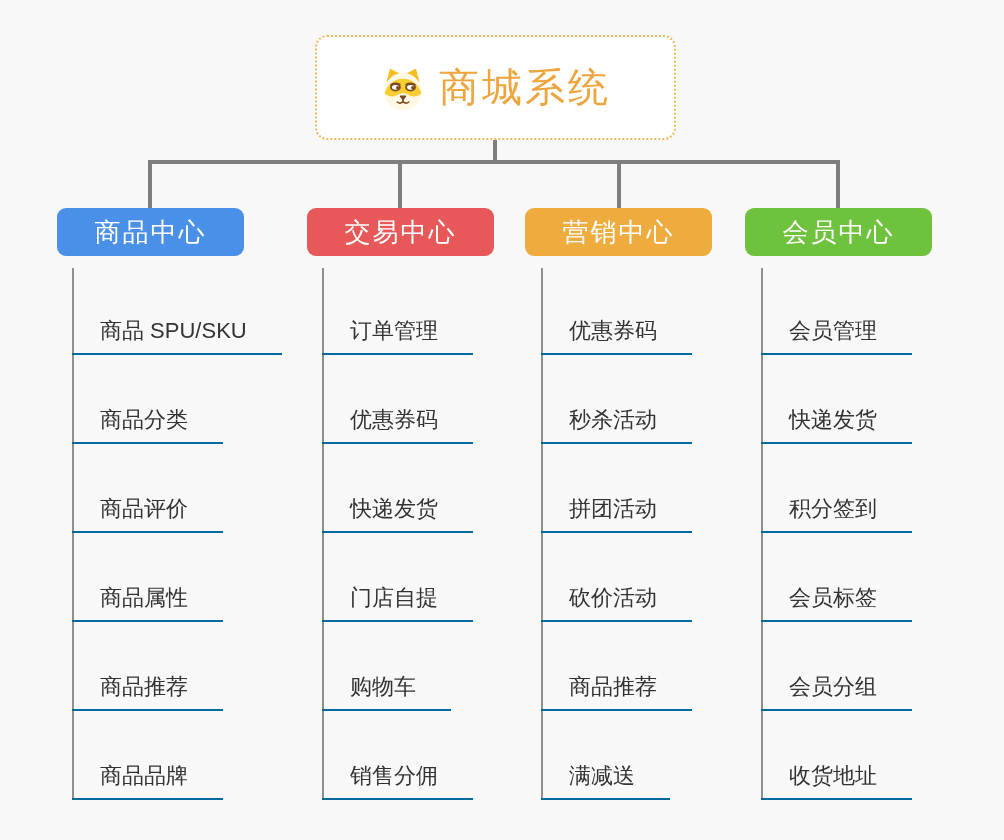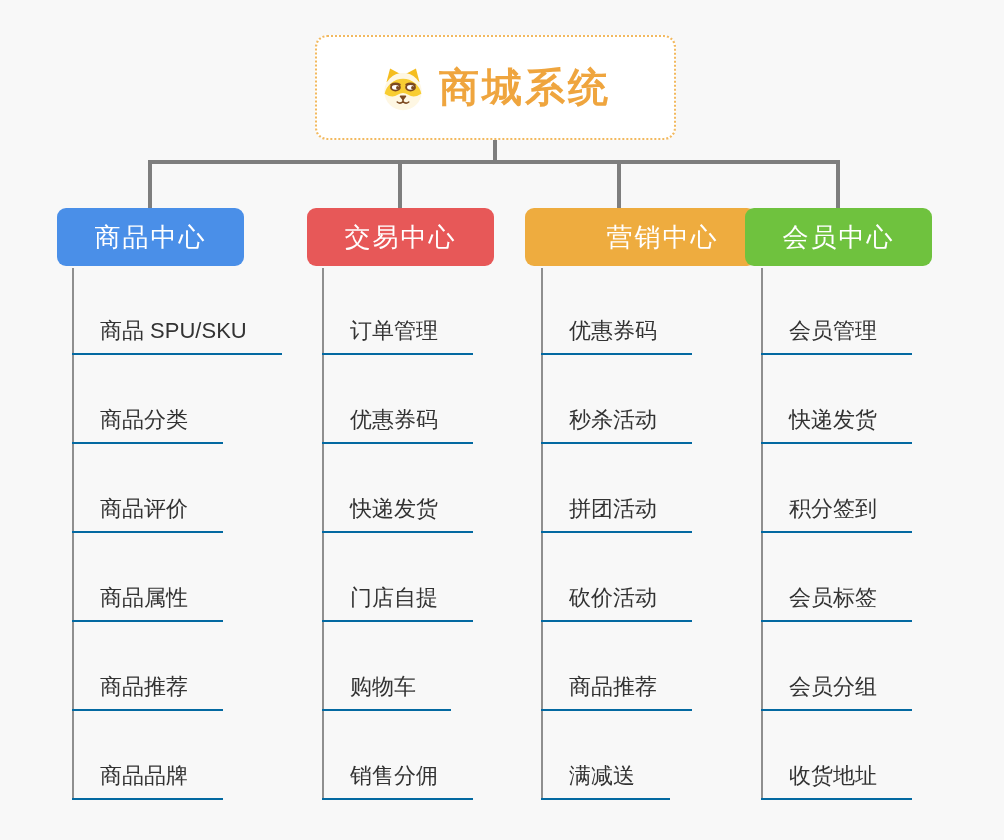--- a/index.html
+++ b/index.html
@@ -23,27 +23,27 @@
   
   .root-node{
     position:absolute;left:315px;top:35px;width:361px;height:105px;
     box-sizing:border-box;
     background:#ffffff;
     border:2px dotted #f2b95f;
     border-radius:12px;
     display:flex;align-items:center;justify-content:center;gap:13px;
   }
   .root-title{
-    font-size:40px;font-weight:700;letter-spacing:3px;color:#efa53e;
+    font-size:40px;font-weight:400;letter-spacing:3px;color:#efa53e;
   }
   .dog-icon{display:flex;align-items:center;}
 
   
   .branch-box{
-    position:absolute;top:208px;width:187px;height:58px;
+    position:absolute;top:208px;width:187px;height:48px;
     border-radius:9px;
     color:#ffffff;font-size:26px;letter-spacing:2px;
     display:flex;align-items:center;justify-content:center;font-family:Liberation Serif, serif;
   }
   .b-0{left:57px}.b-1{left:307px}.b-2{left:525px}.b-3{left:745px}
 
   
   .col{position:absolute;top:268px;width:235px;}
   .col-0{left:72px}.col-1{left:322px}.col-2{left:541px}.col-3{left:761px}
   .col::before{ 
@@ -92,21 +92,21 @@
         <path d="M36.5,27.2 Q42.5,24 48.5,27.5" stroke="#7c4a21" stroke-width="2.6" fill="none" stroke-linecap="round"></path>
         <path d="M28.5,43.5 h7 l-3.5,4.5 z" fill="#7c4a21" stroke="#7c4a21" stroke-width="2" stroke-linejoin="round"></path>
         <path d="M32,48 v3 M24,51.5 Q28,55 32,51 Q36,55 40,51.5" stroke="#7c4a21" stroke-width="2.2" fill="none" stroke-linecap="round"></path>
       </svg>
     </span>
     <span class="root-title" style="color: rgb(239, 165, 62);">商城系统</span>
   </div>
 
   <div class="branch-box b-0" style="background: rgb(74, 143, 232);">商品中心</div>
   <div class="branch-box b-1" style="background: rgb(231, 88, 88);">交易中心</div>
-  <div class="branch-box b-2" style="background: rgb(238, 172, 63); padding-left: 44px;">营销中心</div>
+  <div class="branch-box b-2" style="background: rgb(238, 172, 63);">营销中心</div>
   <div class="branch-box b-3" style="background: rgb(111, 194, 62);">会员中心</div>
 
   <div class="col col-0">
     <div class="leaf">商品 SPU/SKU</div>
     <div class="leaf">商品分类</div>
     <div class="leaf">商品评价</div>
     <div class="leaf">商品属性</div>
     <div class="leaf">商品推荐</div>
     <div class="leaf">商品品牌</div>
   </div>

